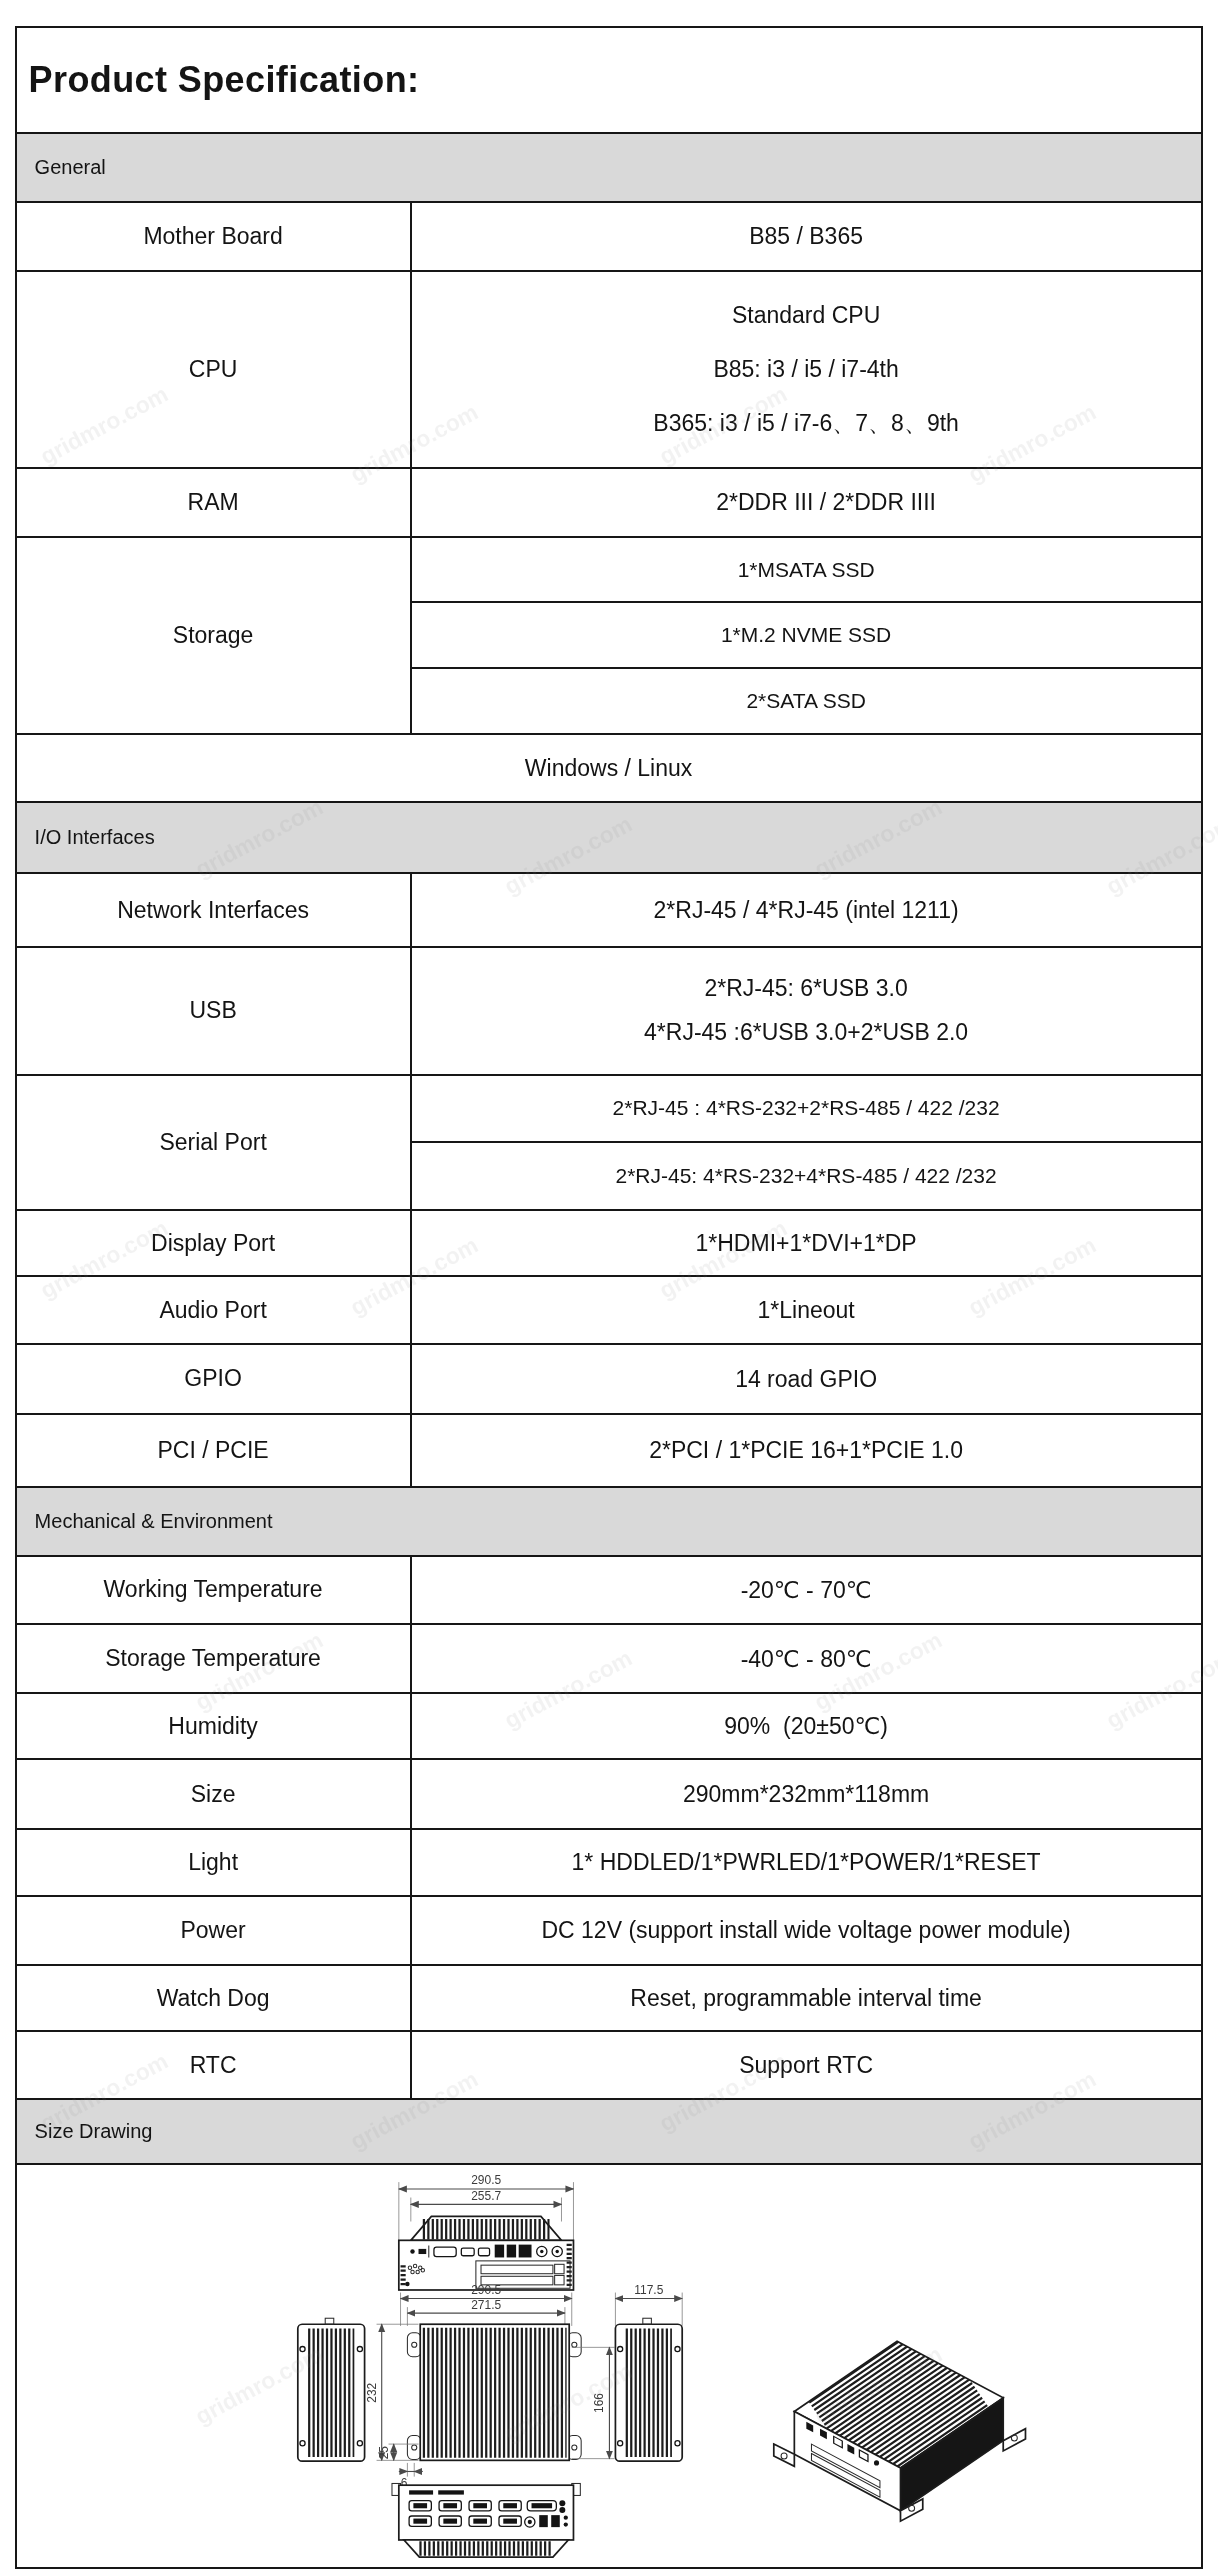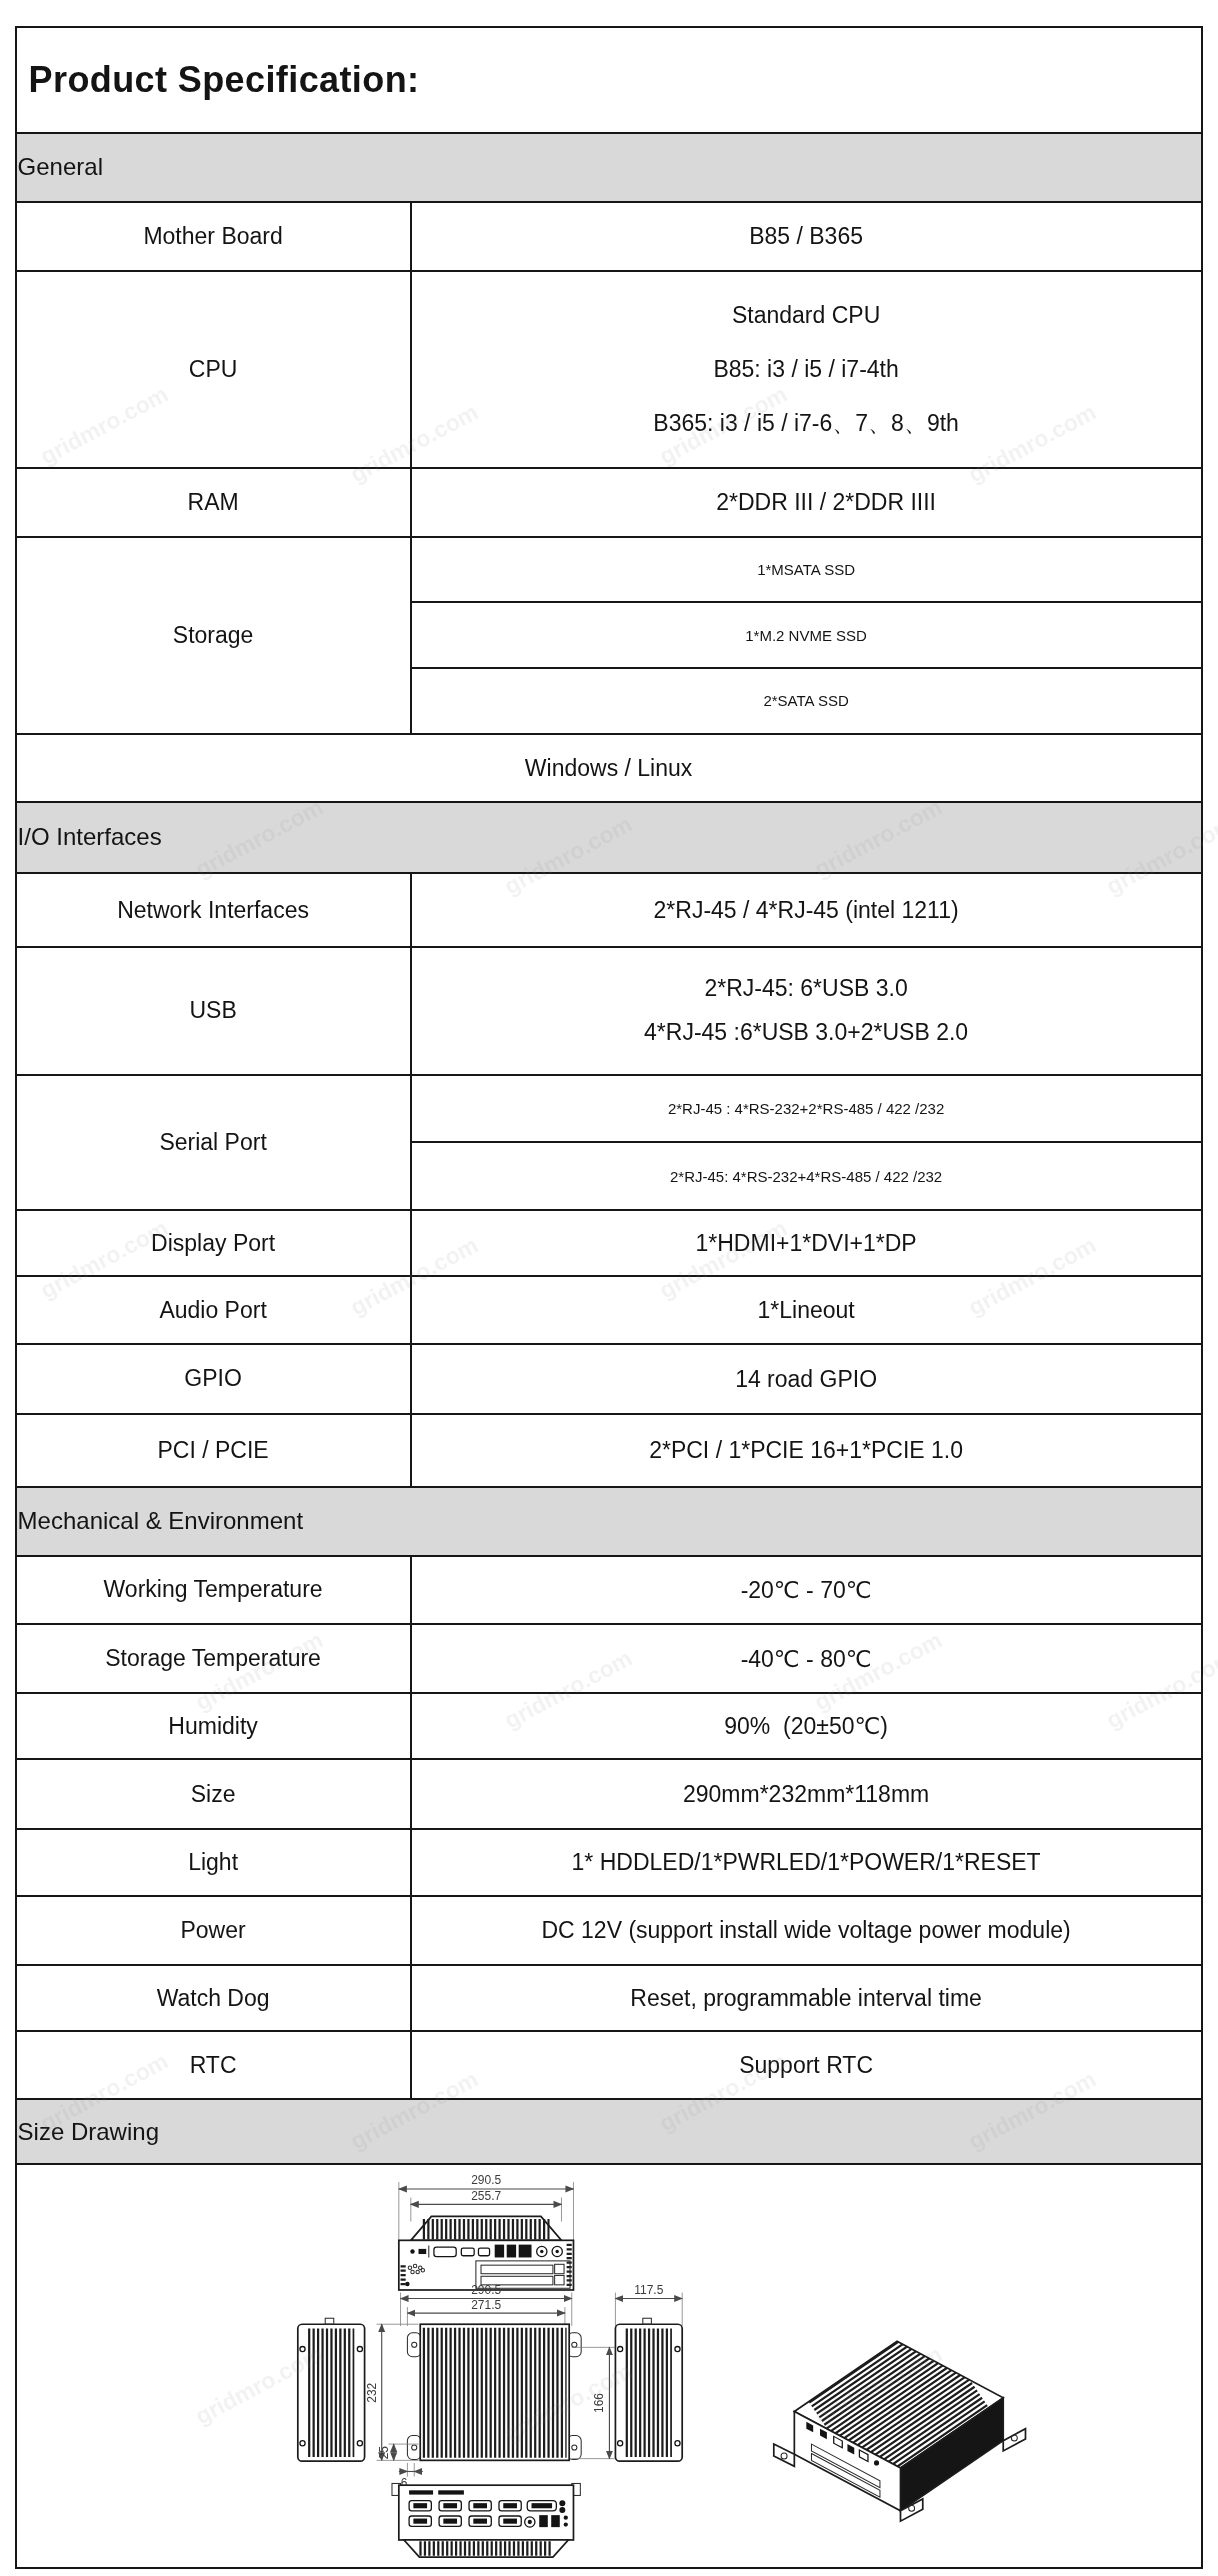--- a/index.html
+++ b/index.html
@@ -18,38 +18,38 @@
   .spec-table {
     position:absolute; left:14.6px; top:26px; width:1188px; height:2543px;
     border:2.6px solid #161616; box-sizing:border-box;
     display:flex; flex-direction:column; background:#fff; z-index:1;
   }
   .t-row { display:flex; flex-direction:row; box-sizing:border-box; border-bottom:2.6px solid #161616; }
   .t-row:last-child { border-bottom:none; }
   .title-row { height:107px; align-items:center; }
   .title-row .title-text { font-size:36px; font-weight:700; padding-left:12px; letter-spacing:0.4px; }
   .section-row { background:#d9d9d9; align-items:center; }
-  .section-row .section-text { font-size:24px; padding-left:1px; }
+  .section-row .section-text { font-size:20px; padding-left:18px; }
   .sec-general { height:70px; }
   .sec-io { height:72px; }
   .sec-mech { height:70px; }
   .sec-draw { height:65px; }
   .key-cell {
     width:395px; flex:0 0 395px; box-sizing:border-box; border-right:2.6px solid #161616;
     display:flex; align-items:center; justify-content:center; text-align:center;
     font-size:23px; padding:3.4px 8.6px;
   }
   .val-cell {
     flex:1; display:flex; align-items:center; justify-content:center; text-align:center;
     font-size:23px; padding:3.4px 13.7px; white-space:pre-wrap; line-height:2.35;
   }
   .val-col { flex:1; display:flex; flex-direction:column; }
   .sub-val {
     flex:1; display:flex; align-items:center; justify-content:center; text-align:center;
-    font-size:15px; white-space:pre-wrap;
+    font-size:21px; white-space:pre-wrap;
   }
   .sub-val + .sub-val { border-top:2.6px solid #161616; }
   .r-motherboard { height:70px; } .r-cpu { height:199px; } .r-ram { height:70px;gap:40px; }
   .r-storage { height:199px; } .r-system { height:69px; }
   .r-network { height:75px; } .r-usb { height:129px; } .r-serial { height:137px; }
   .r-display { height:67px; } .r-audio { height:69px; } .r-gpio { height:70px; }
   .r-pci { height:74px; } .r-wtemp { height:69px; } .r-stemp { height:70px; }
   .r-humidity { height:67px; } .r-size { height:70px; } .r-light { height:68px; }
   .r-power { height:70px;justify-content:flex-end; } .r-watchdog { height:67px; } .r-rtc { height:69px; }
   .drawing-row { flex:1; }

